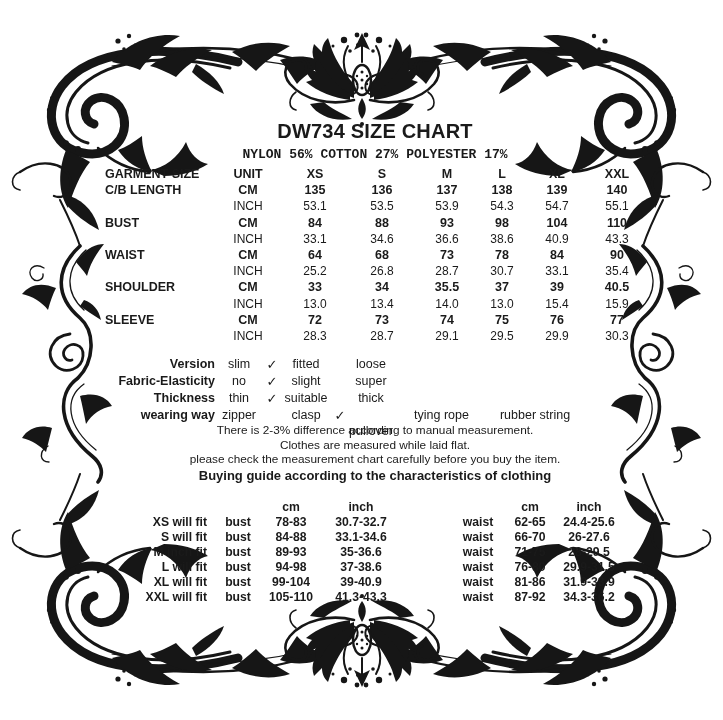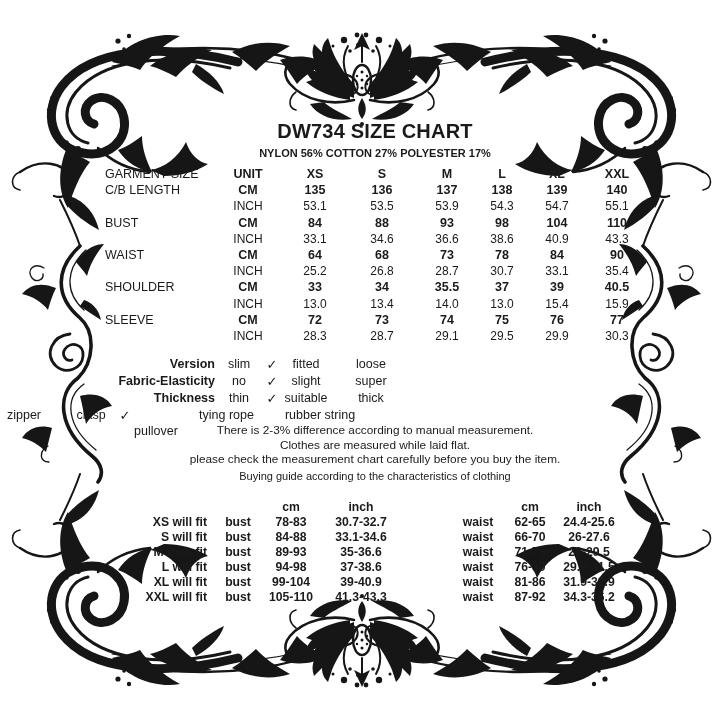--- a/index.html
+++ b/index.html
@@ -5,50 +5,50 @@
   html,body{margin:0;padding:0;}
   body{
     width:723px;height:720px;background:#ffffff;position:relative;overflow:hidden;
     font-family:"Liberation Sans",sans-serif;color:#1a1a1a;
   }
   .frame{position:absolute;left:0;top:0;z-index:1;pointer-events:none;}
   .content{position:absolute;left:0;top:0;width:723px;height:720px;z-index:2;}
 
   .centered{position:absolute;left:27px;width:696px;text-align:center;}
   .title{top:120px;font-size:20px;font-weight:700;letter-spacing:.2px;}
-  .subtitle{top:147px;font-size:11px;font-weight:700;}
+  .subtitle{top:147px;font-size:13px;font-weight:700;font-family:Liberation Mono, monospace;}
 
   
   .size-table{
     position:absolute;left:105px;top:166px;width:540px;
     display:grid;grid-template-columns:110px 66px 68px 66px 64px 46px 64px 56px;
     font-size:12.5px;line-height:16.2px;
   }
   .size-table .cell{text-align:center;white-space:nowrap;}
-  .size-table .lab{text-align:left;font-weight:400;}
+  .size-table .lab{text-align:left;font-weight:700;}
   .size-table .b{font-weight:700;}
   .size-table .r{font-weight:400;font-size:12px;}
 
   
   .attrs{position:absolute;left:0;top:356px;width:723px;font-size:12.5px;}
   .attr-row{display:flex;height:17px;line-height:17px;white-space:nowrap;}
   .a-label{width:215px;text-align:right;font-weight:700;}
   .a-s1{width:48px;text-align:center;}
   .a-chk{width:18px;text-align:center;font-size:13px;}
   .a-gap{width:18px;}
   .a-s2{width:50px;text-align:center;}
   .a-s3{width:80px;text-align:center;}
   .a-s2b{width:50px;text-align:center;}
   .a-s3b{width:44px;text-align:center;margin-top:16px;}
   .a-s4b{width:97px;text-align:center;}
   .a-s5b{width:90px;text-align:center;}
 
   
   .notes{top:423px;font-size:11.8px;line-height:14.6px;}
-  .guide-title{font-size:11px;font-weight:400;line-height:18px;}
+  .guide-title{font-size:13px;font-weight:700;line-height:18px;}
 
   
   .guide{position:absolute;left:0;top:500px;width:723px;font-size:12.2px;font-weight:700;}
   .g-row{display:flex;height:15px;line-height:15px;white-space:nowrap;}
   .g-label{width:207px;text-align:right;}
   .g-bust{width:62px;text-align:center;}
   .g-cm1{width:44px;text-align:center;}
   .g-in1{width:96px;text-align:center;}
   .g-sp{width:39px;}
   .g-waist{width:60px;text-align:center;}
@@ -297,20 +297,21 @@
       <span class="a-s3">super</span>
     </div>
     <div class="attr-row">
       <span class="a-label">Thickness</span>
       <span class="a-s1">thin</span>
       <span class="a-chk">✓</span>
       <span class="a-s2">suitable</span>
       <span class="a-s3">thick</span>
     </div>
     <div class="attr-row">
+      <span class="a-label">wearing way</span>
       <span class="a-s1">zipper</span>
       <span class="a-gap"></span>
       <span class="a-s2b">clasp</span>
       <span class="a-chk">✓</span>
       <span class="a-s3b">pullover</span>
       <span class="a-s4b">tying rope</span>
       <span class="a-s5b">rubber string</span>
     </div>
   </div>
 

